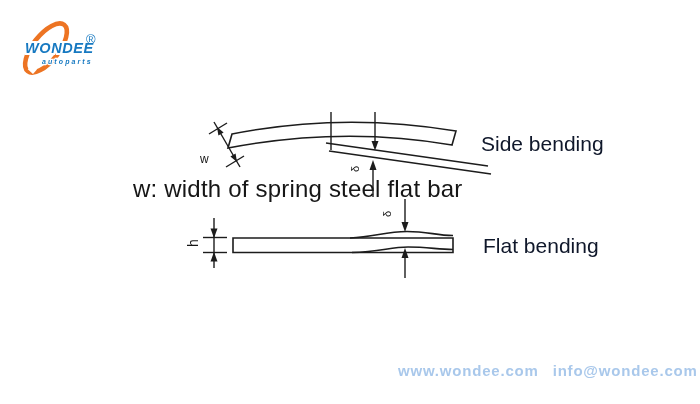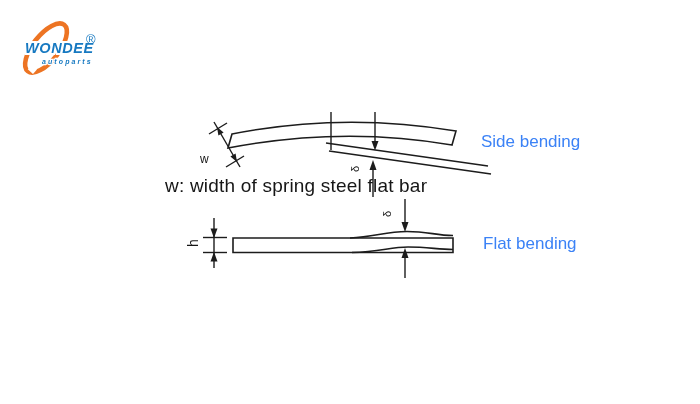--- a/index.html
+++ b/index.html
@@ -9,24 +9,24 @@
     text-align:right;
   }
   
   .logo{position:absolute;left:10px;top:4px;width:116px;height:88px;}
   .logo text.brand{font-family:"Liberation Sans",sans-serif;font-size:14.5px;font-weight:bold;font-style:italic;
     fill:#1779C1;letter-spacing:0.6px;stroke:#ffffff;stroke-width:4px;paint-order:stroke;}
   .logo text.sub{font-family:"Liberation Sans",sans-serif;font-size:7px;font-weight:bold;font-style:italic;
     fill:#1779C1;letter-spacing:2.1px;stroke:#ffffff;stroke-width:2.5px;paint-order:stroke;}
   .logo text.reg{font-family:"Liberation Sans",sans-serif;font-size:13px;fill:#1779C1;}
   
-  .bend-label{position:absolute;font-size:17px;color:#3b82f6;white-space:nowrap;}
+  .bend-label{position:absolute;font-size:21px;color:#0f172a;white-space:nowrap;}
   #label-side{left:481px;top:132px;}
   #label-flat{left:483px;top:234px;}
-  .caption{position:absolute;font-size:19px;color:#161616;white-space:nowrap;letter-spacing:0.2px;margin-left:32px;}
+  .caption{position:absolute;font-size:24px;color:#161616;white-space:nowrap;letter-spacing:0.2px;}
   #cap-side{left:133px;top:175px;}
   #cap-flat{left:133px;top:280px;}
   
   svg.diagram{position:absolute;left:0;top:0;width:700px;height:404px;pointer-events:none;}
   .ln{stroke:#1c1c1c;stroke-width:1.4;fill:none;}
   .bar{stroke:#1c1c1c;stroke-width:1.6;fill:none;}
   .ah{fill:#1c1c1c;stroke:none;}
   .dimtxt{font-family:"Liberation Sans",sans-serif;fill:#161616;}
   
   .footer{position:absolute;left:398px;top:362px;display:flex;gap:14px;
@@ -91,14 +91,18 @@
       <text class="dimtxt" x="198" y="247" font-size="14" transform="rotate(-90 198 247)">h</text>
 
       <line class="ln" x1="405" y1="199" x2="405" y2="222"></line>
       <polygon class="ah" points="401.5,222 408.5,222 405,232"></polygon>
       <polygon class="ah" points="401.5,258 408.5,258 405,248"></polygon>
       <line class="ln" x1="405" y1="258" x2="405" y2="278"></line>
       <text class="dimtxt" x="391" y="217" font-size="11" transform="rotate(-90 391 217)">δ</text>
     </g>
   </svg>
 
+  <div class="footer">
+    <span>www.wondee.com</span>
+    <span>info@wondee.com</span>
+  </div>
 
 </div>
 
 </body></html>

